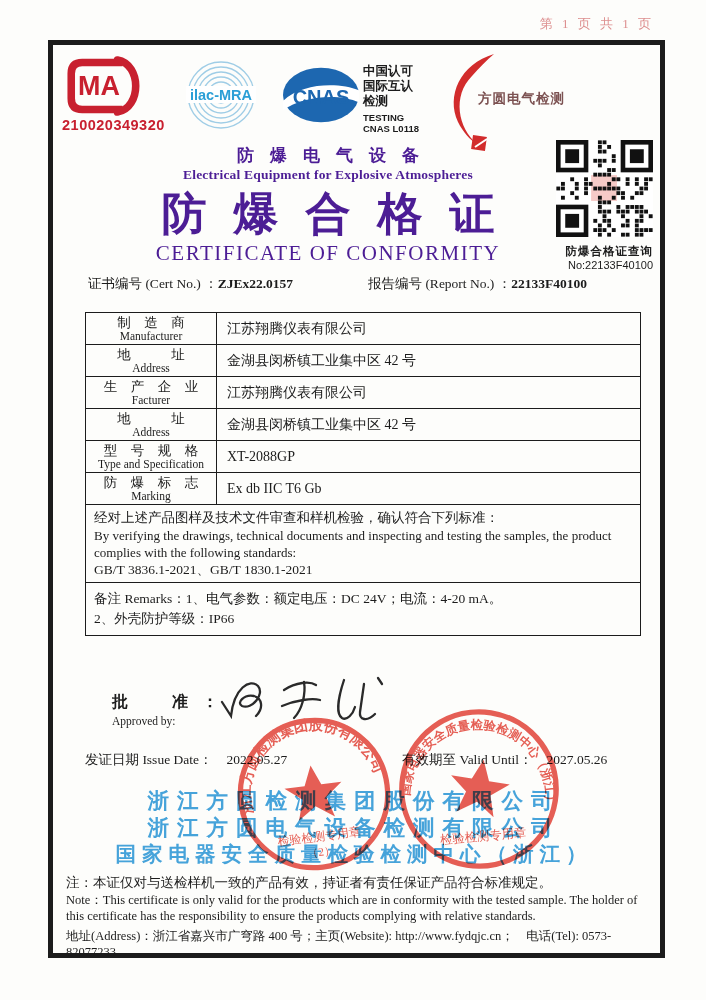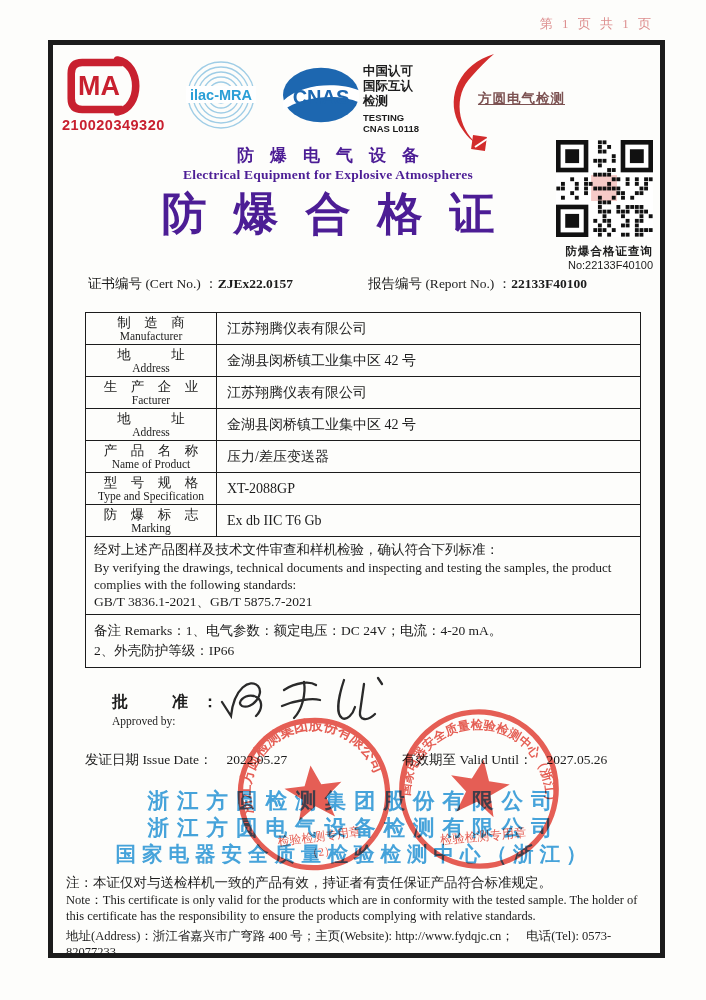--- a/index.html
+++ b/index.html
@@ -7,21 +7,21 @@
         font-family:"Liberation Serif","DejaVu Serif",serif;color:#1c1c1c;}
   .abs{position:absolute;}
   .frame{position:absolute;left:48px;top:40px;width:617px;height:918px;
          border:5px solid #1c1c1c;box-sizing:border-box;}
   .page-info{position:absolute;top:15px;right:52px;font-size:13px;letter-spacing:3px;color:#dd8f8f;}
   
   .cma-num{position:absolute;left:62px;top:117px;width:120px;font-size:14.5px;font-weight:bold;
            color:#c8202f;font-family:"Liberation Sans",sans-serif;letter-spacing:.5px;}
   .cnas-text{position:absolute;left:363px;top:64px;font-size:12.5px;font-weight:bold;line-height:15px;}
   .cnas-en{font-family:"Liberation Sans",sans-serif;font-size:9.5px;line-height:11px;margin-top:3px;}
-  .fy-label{position:absolute;left:478px;top:90px;font-size:13.5px;color:#7c5252;letter-spacing:1px;font-weight:bold;text-decoration:underline;}
+  .fy-label{position:absolute;left:478px;top:90px;font-size:13.5px;color:#7c5252;letter-spacing:1px;font-weight:bold;}
   
   .hdr{position:absolute;left:48px;width:560px;text-align:center;color:#4c1d95;}
   .hdr-sub-zh{top:144px;font-size:17px;font-weight:bold;letter-spacing:16px;text-indent:16px;}
   .hdr-sub-en{top:167px;font-size:13.5px;font-weight:bold;letter-spacing:.2px;}
   .hdr-title{top:184px;font-size:45px;font-weight:bold;letter-spacing:27px;text-indent:27px;}
   .hdr-title-en{top:241px;font-size:21px;letter-spacing:1.5px;}
   
   .qr-wrap{position:absolute;left:551px;top:140px;width:102px;text-align:right;}
   .qr-caption{font-size:11.5px;font-weight:bold;letter-spacing:1px;margin-top:3px;}
   .qr-no{font-size:11px;font-family:"Liberation Sans",sans-serif;}
@@ -107,20 +107,21 @@
   <svg class="abs" style="left:432px;top:52px" width="70" height="100" viewBox="0 0 70 100">
     <path d="M 62,2 C 28,12 14,44 26,70 C 31,80 38,88 45,92 C 26,76 20,44 40,24 C 47,16 55,8 62,2 Z" fill="#d22c2c"></path>
     <rect x="40" y="84" width="14" height="14" fill="#d22c2c" transform="rotate(8 47 91)"></rect>
     <line x1="43" y1="95" x2="55" y2="87" stroke="#ffffff" stroke-width="2"></line>
   </svg>
   <div class="fy-label">方圆电气检测</div>
 
   <div class="hdr hdr-sub-zh abs">防爆电气设备</div>
   <div class="hdr hdr-sub-en abs">Electrical Equipment for Explosive Atmospheres</div>
   <div class="hdr hdr-title abs">防爆合格证</div>
+  <div class="hdr hdr-title-en abs">CERTIFICATE OF CONFORMITY</div>
 
   <div class="qr-wrap">
     <svg width="97" height="97" viewBox="0 0 105 105">
       <rect x="0" y="0" width="105" height="105" fill="#ffffff"></rect>
       <rect x="38" y="38" width="28" height="28" fill="rgba(225,80,70,0.3)"></rect>
       <g fill="#111111">
         <rect x="0" y="0" width="35" height="35"></rect>
           <rect x="70" y="0" width="35" height="35"></rect>
           <rect x="0" y="70" width="35" height="35"></rect>
       </g>
@@ -279,44 +280,37 @@
       </tr>
       <tr>
         <td class="lab">
               <div class="lab-zh">地　　　址</div>
             <div class="lab-en">Address</div>
             </td>
         <td class="val">金湖县闵桥镇工业集中区 42 号</td>
       </tr>
       <tr>
         <td class="lab">
-              <div class="lab-zh">产　品　名　称</div>
-            <div class="lab-en">Name of Product</div>
-            </td>
-        <td class="val">压力/差压变送器</td>
-      </tr>
-      <tr>
-        <td class="lab">
               <div class="lab-zh">型　号　规　格</div>
             <div class="lab-en">Type and Specification</div>
             </td>
         <td class="val">XT-2088GP</td>
       </tr>
       <tr>
         <td class="lab">
               <div class="lab-zh">防　爆　标　志</div>
             <div class="lab-en">Marking</div>
             </td>
         <td class="val">Ex db IIC T6 Gb</td>
       </tr>
       <tr>
         <td class="span2" colspan="2" style="height:66px;">
           <div>经对上述产品图样及技术文件审查和样机检验，确认符合下列标准：</div>
           <div class="std-en">By verifying the drawings, technical documents and inspecting and testing the samples, the product complies with the following standards:</div>
-          <div>GB/T 3836.1-2021、GB/T 5875.7-2021</div>
+          <div>GB/T 3836.1-2021、GB/T 1830.1-2021</div>
         </td>
       </tr>
       <tr>
         <td class="rmk" colspan="2" style="height:44px;">
           <div>备注 Remarks：1、电气参数：额定电压：DC 24V；电流：4-20 mA。</div>
           <div>2、外壳防护等级：IP66</div>
         </td>
       </tr>
     </tbody>
       </table>

